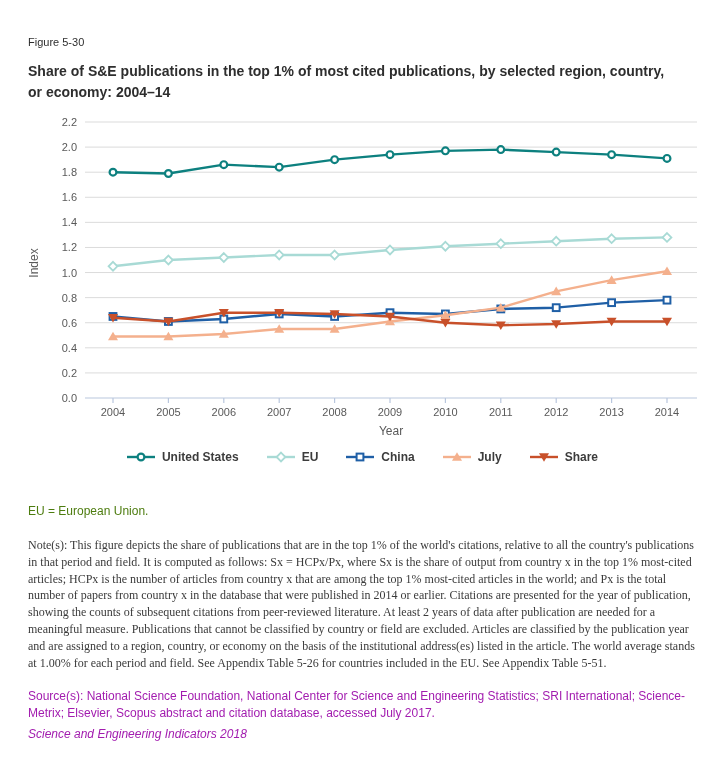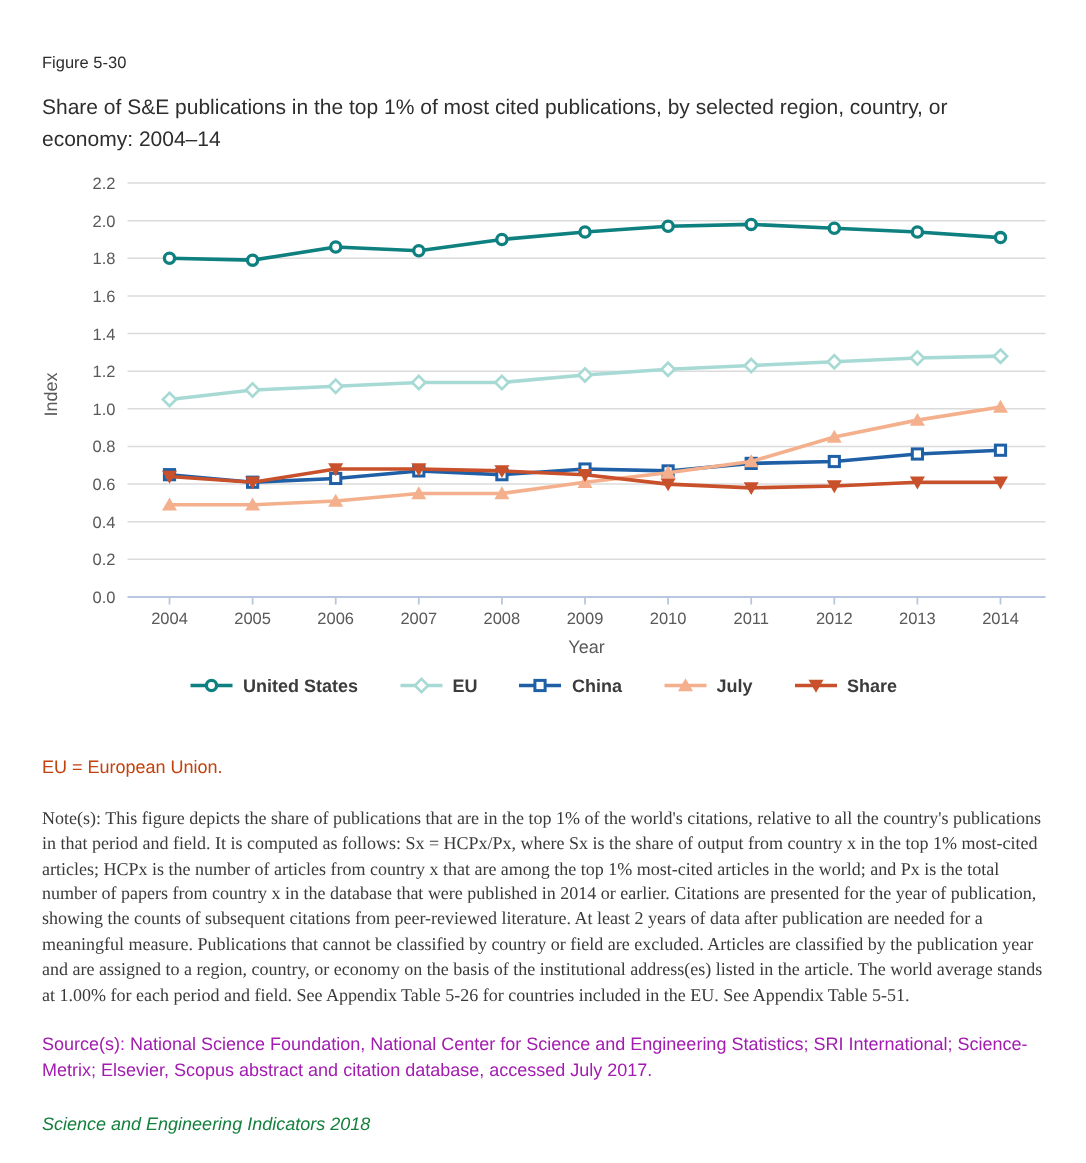--- a/index.html
+++ b/index.html
@@ -8,50 +8,50 @@
     font-family:"Liberation Sans","DejaVu Sans",sans-serif;
     color:#3a3a3a;
   }
   .page{padding-top:36px;}
   .figure-label{
     margin:0 0 13px 28px;
     font-size:11px;color:#2e2e2e;
   }
   .figure-title{
     margin:0 0 10px 28px;
-    font-size:14px;font-weight:normal;color:#2e2e2e;
+    font-size:14px;font-weight:bold;color:#2e2e2e;
     line-height:21px;width:648px;
   }
   .chart-block{position:relative;}
   #chart-svg{display:block;}
   .legend{
     display:flex;justify-content:center;align-items:center;
     gap:27px;margin-top:4px;height:20px;
   }
   .legend-item{display:flex;align-items:center;gap:6px;justify-content:flex-end;}
   .legend-item svg{display:block;}
   .legend-label{font-size:12px;font-weight:bold;color:#3c3c3c;}
   .eu-def{
     margin:36px 28px 0 28px;
-    font-size:12px;line-height:17px;color:#c2410c;
+    font-size:12px;line-height:17px;color:#4d7c0f;
   }
   .note-text{
     margin:17px 24px 0 28px;
     font-size:12px;line-height:16.8px;color:#3a3a3a;
     width:676px;
     font-family:Liberation Serif, serif;
   }
   .source-text{
     margin:17px 24px 0 28px;
     font-size:12px;line-height:16.8px;color:#a21caf;
     width:676px;
   }
   .footer-text{
-    margin:20px 24px 0 28px;
-    font-size:12px;font-style:italic;color:#15803d;
+    margin:5px 24px 0 28px;
+    font-size:12px;font-style:italic;color:#a21caf;
   }
 </style>
 </head>
 <body>
 
 <div class="page">
 
   <div class="figure-label">Figure 5-30</div>
 
   <div class="figure-title">Share of S&amp;E publications in the top 1% of most cited publications, by selected region, country, or economy: 2004–14</div>

